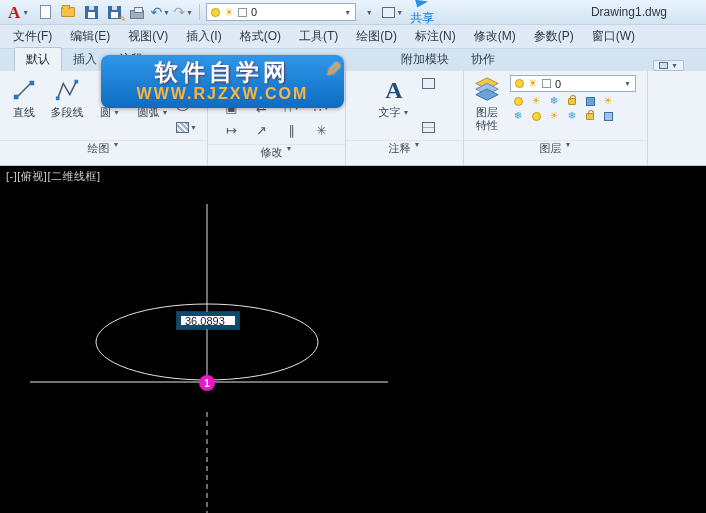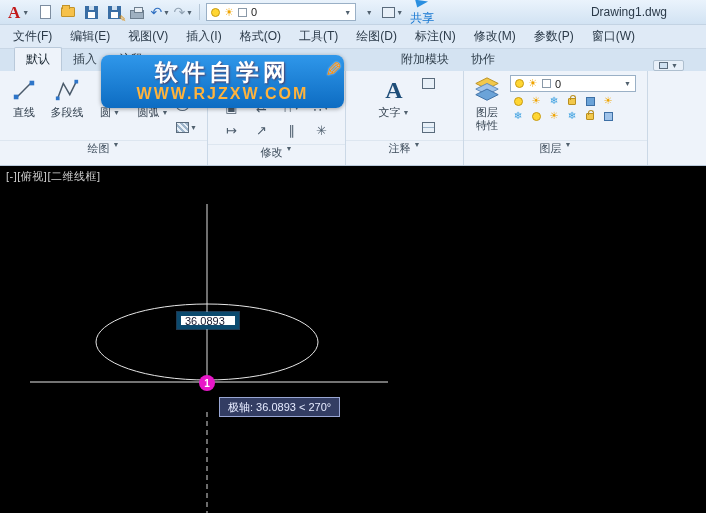--- a/index.html
+++ b/index.html
@@ -396,16 +396,15 @@
   <div class="canvas">
     <svg class="geom" width="706" height="347">
       <line x1="207" y1="38" x2="207" y2="216" stroke="#dedede" stroke-width="1"></line>
       <ellipse cx="207" cy="176" rx="111" ry="38" fill="none" stroke="#e6e6e6" stroke-width="1"></ellipse>
       <line x1="30" y1="216" x2="388" y2="216" stroke="#e6e6e6" stroke-width="1"></line>
       <line x1="207" y1="246" x2="207" y2="347" stroke="#d8d8d8" stroke-width="1" stroke-dasharray="5 4"></line>
     </svg>
     <span class="vp-label">[-][俯视][二维线框]</span>
     <div class="dyn-input">36.0893</div>
     <div class="point-badge">1</div>
-    <div class="tooltip">极轴: 36.0893 &lt; 270°</div>
   </div>
 
 </div>
 
 </body></html>

